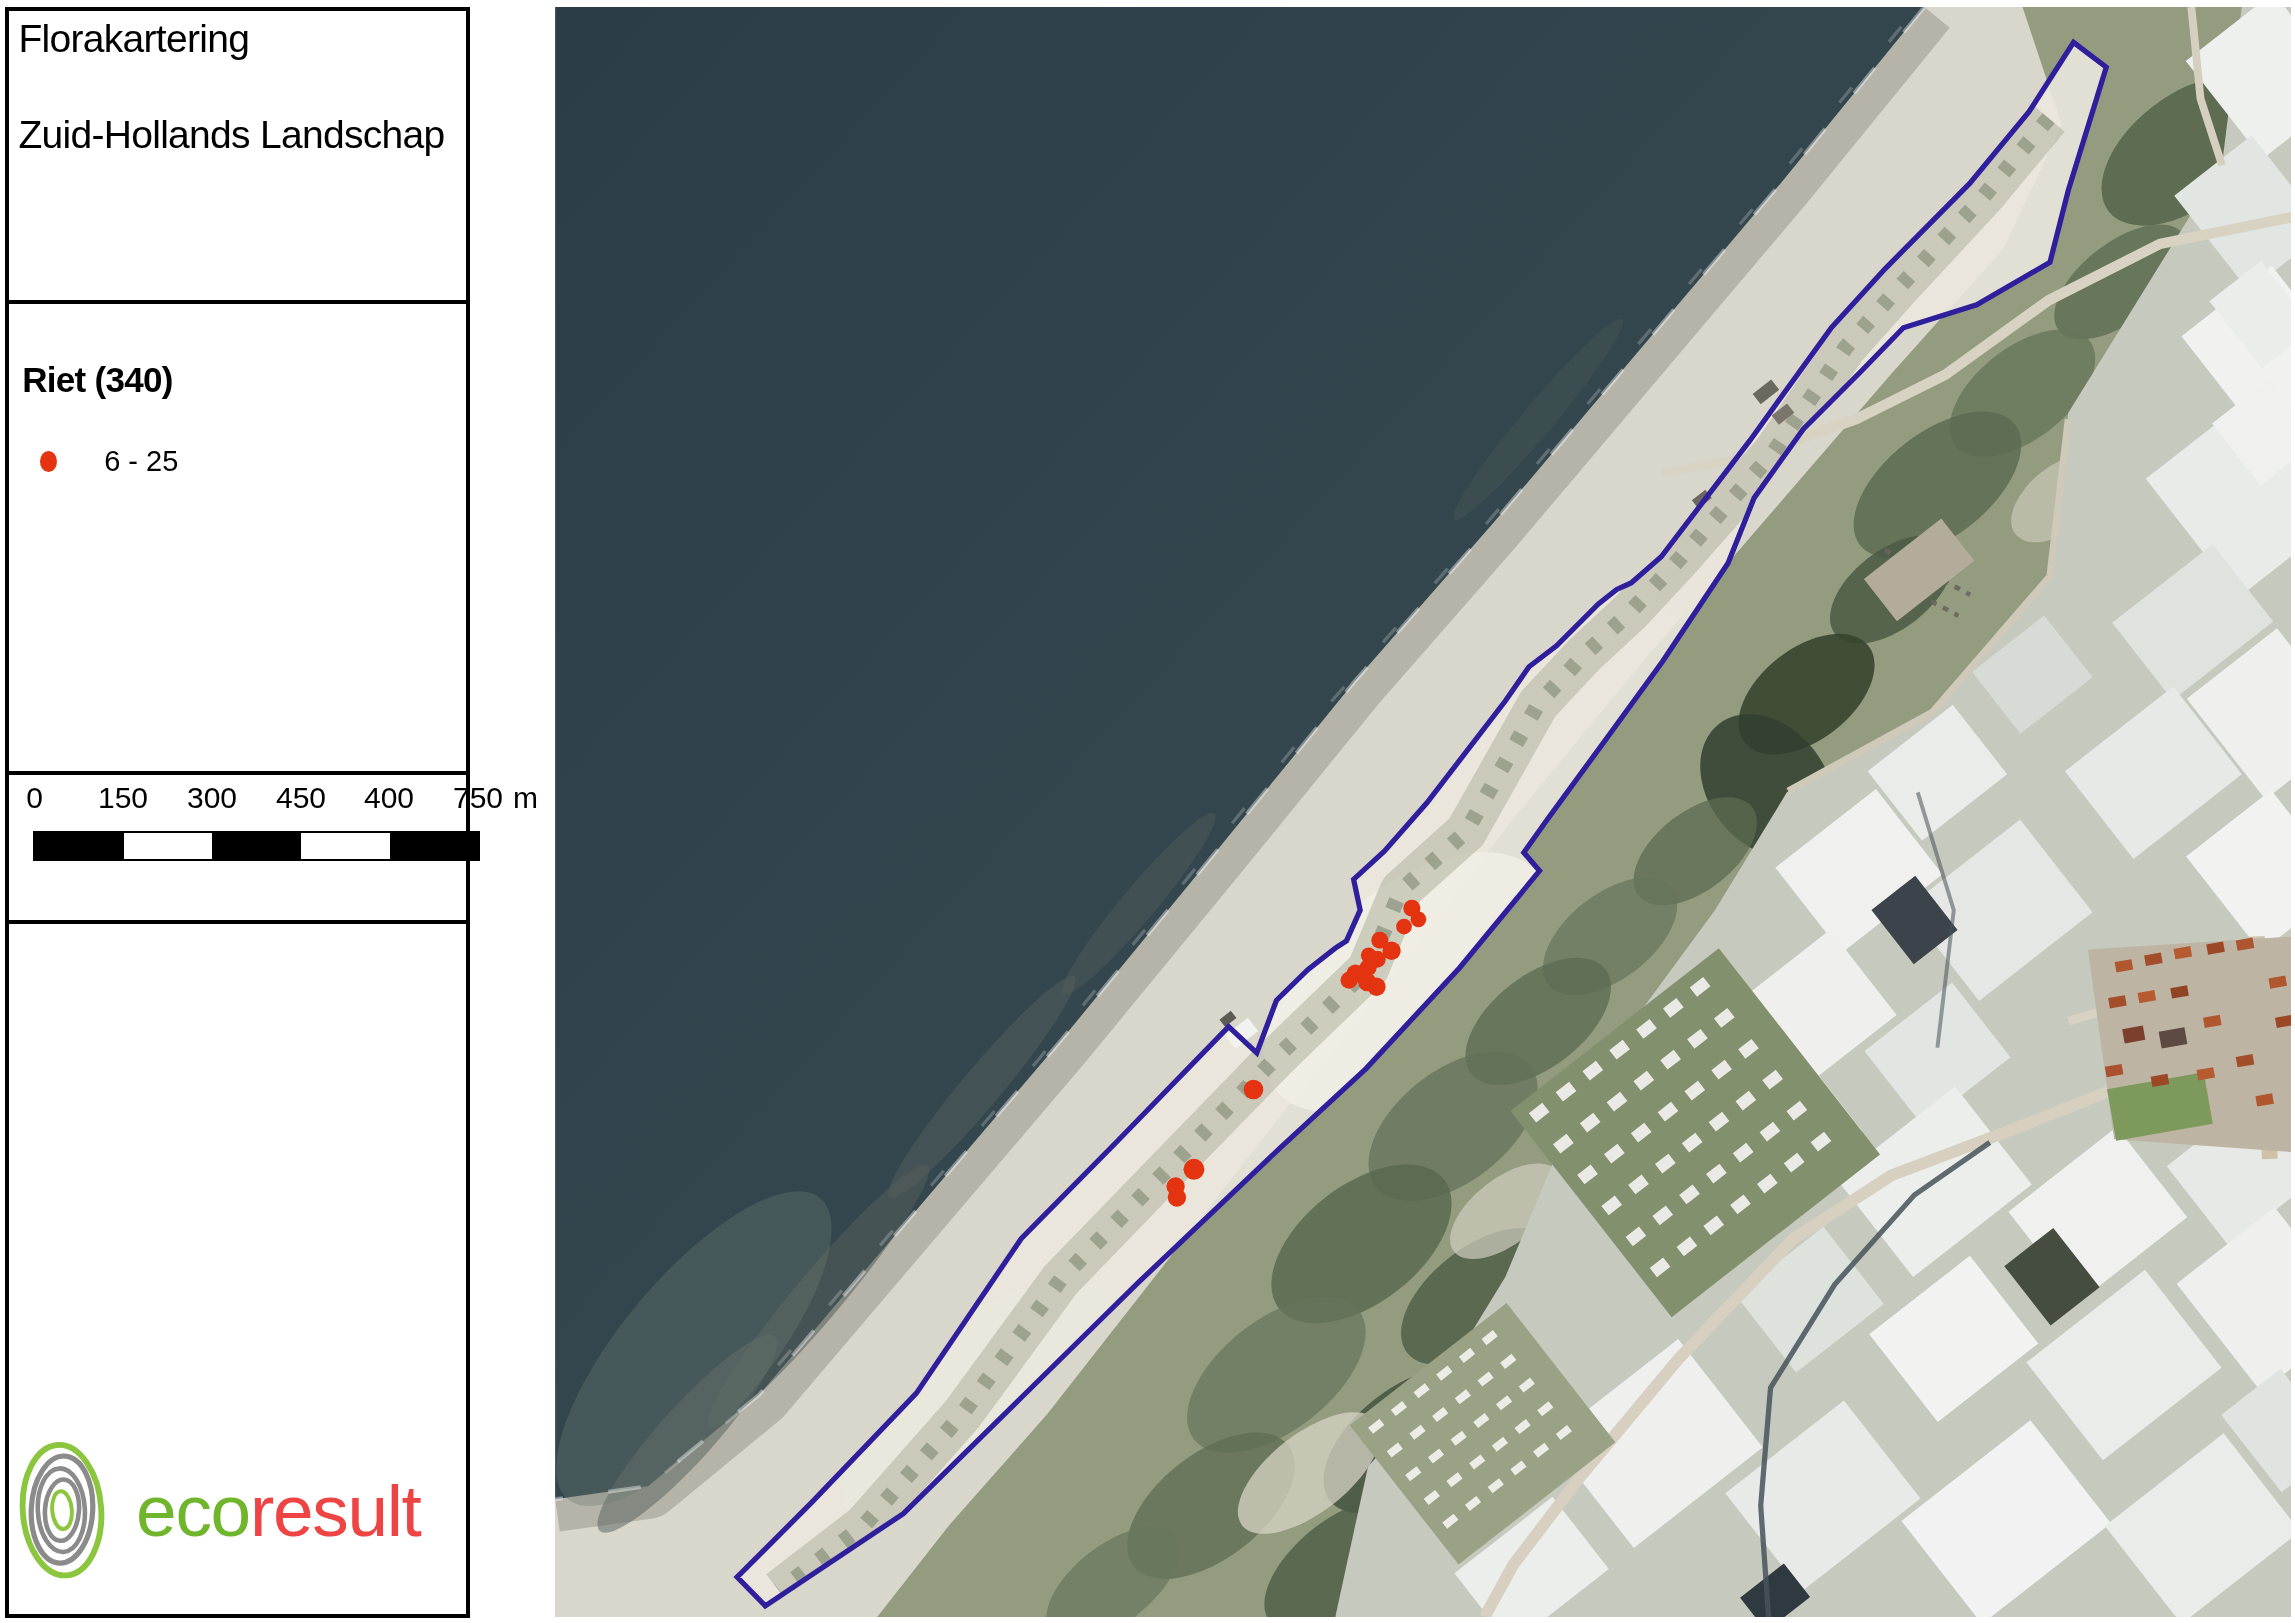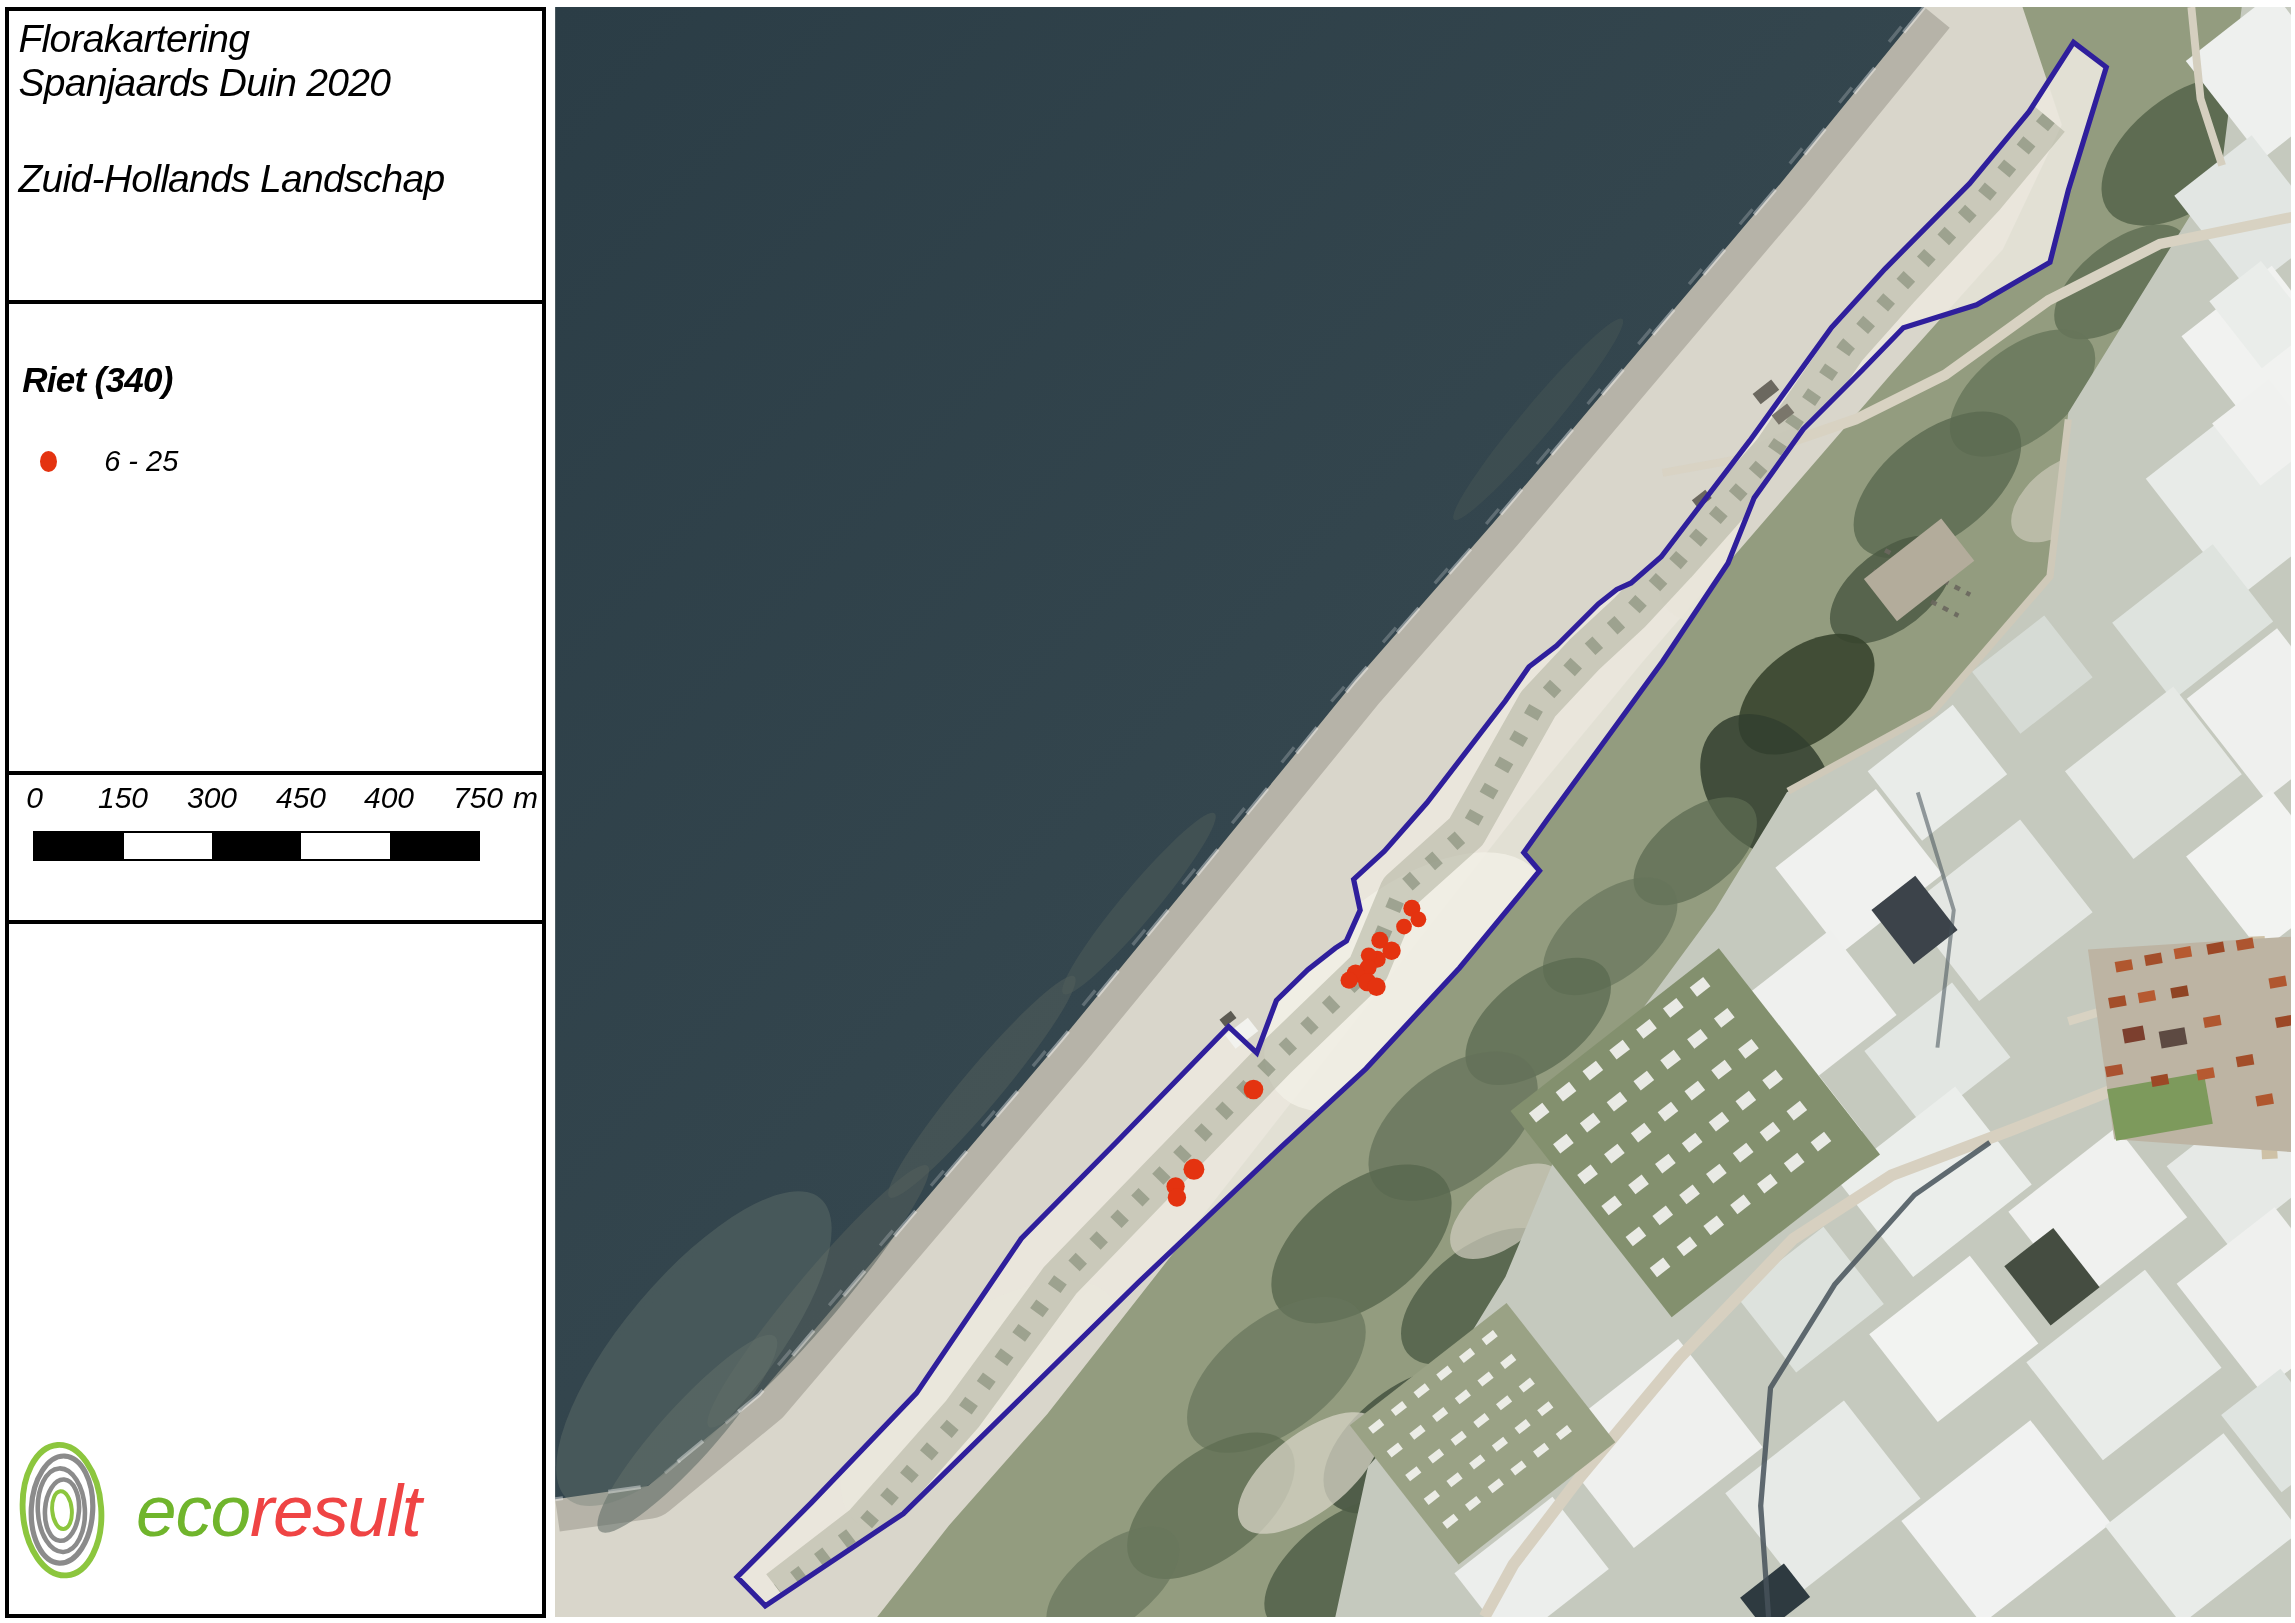--- a/index.html
+++ b/index.html
@@ -3,23 +3,23 @@
 <meta charset="utf-8">
 <style>
   html,body{margin:0;padding:0;}
   body{
     width:2295px;height:1623px;position:relative;background:#ffffff;
     font-family:"Liberation Sans", sans-serif;color:#000;
     overflow:hidden;
   }
   
   .panel{
-    position:absolute;left:5.2px;top:6.5px;width:541px;height:1611px;
+    position:absolute;left:5.2px;top:6.5px;width:465px;height:1611px;
     background:#fff;border:4.6px solid #000;box-sizing:border-box;
-    display:flex;flex-direction:column;font-style:italic;
+    display:flex;flex-direction:column;
   }
   .sec{box-sizing:border-box;position:relative;}
   .sec-title{height:293px;border-bottom:4.6px solid #000;padding:6.5px 6.5px 0 9.2px;}
   .sec-legend{height:471px;border-bottom:4.6px solid #000;}
   .sec-scale{height:149px;border-bottom:4.6px solid #000;}
   .sec-logo{flex:1;}
   .title-line{font-size:39px;line-height:1.13;letter-spacing:-0.7px;}
   .subtitle{font-size:39px;margin-top:52px;letter-spacing:-0.7px;}
   .legend-heading{font-size:35px;font-weight:bold;margin:56px 0 0 13px;letter-spacing:-0.7px;}
   .legend-row{display:flex;align-items:center;margin-left:31px;}
@@ -46,21 +46,20 @@
   .map-wrap{position:absolute;left:555px;top:6.5px;width:1736px;height:1610px;overflow:hidden;background:#d9d6cb;}
   .map-wrap svg{display:block;}
 </style>
 </head>
 <body>
 
 <div class="panel">
 
   <div class="sec sec-title">
     <div class="title-line">Florakartering</div>
-    <div class="title-line">Spanjaards Duin 2020</div>
     <div class="subtitle">Zuid-Hollands Landschap</div>
   </div>
 
   <div class="sec sec-legend">
     <div class="legend-heading">Riet (340)</div>
     <div class="legend-row row1">
       <span class="dot dot-sm"></span>
       <span class="legend-label">6 - 25</span>
     </div>
   </div>

